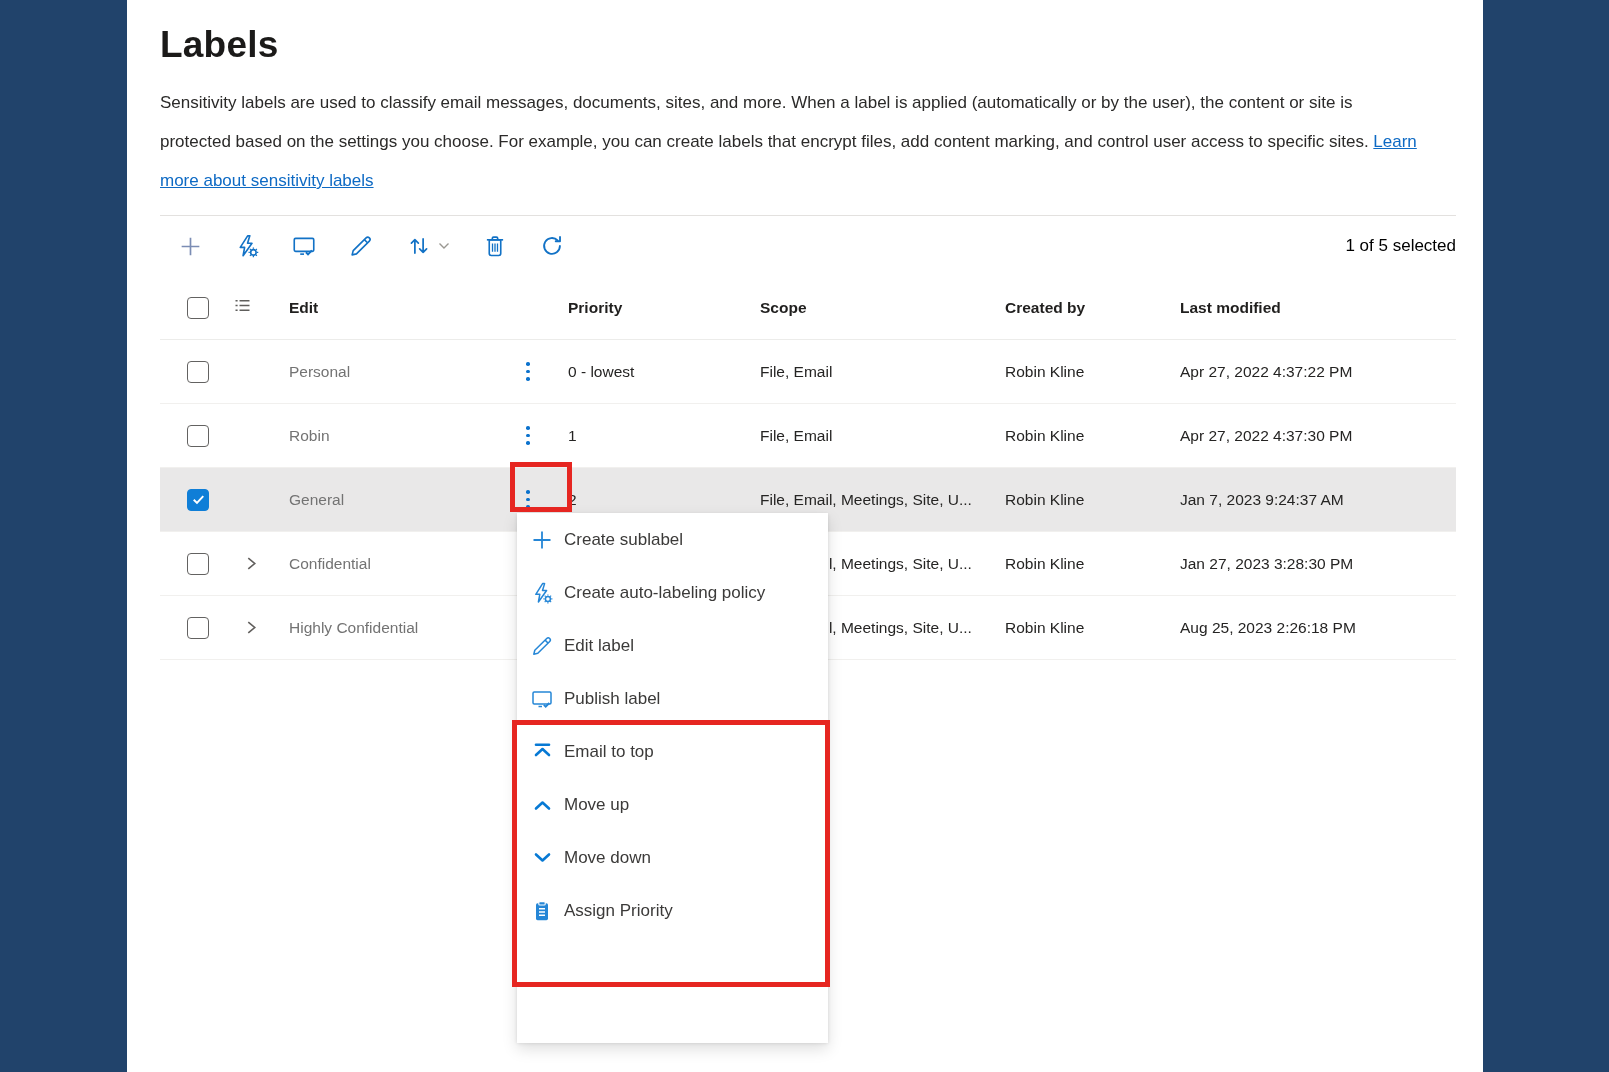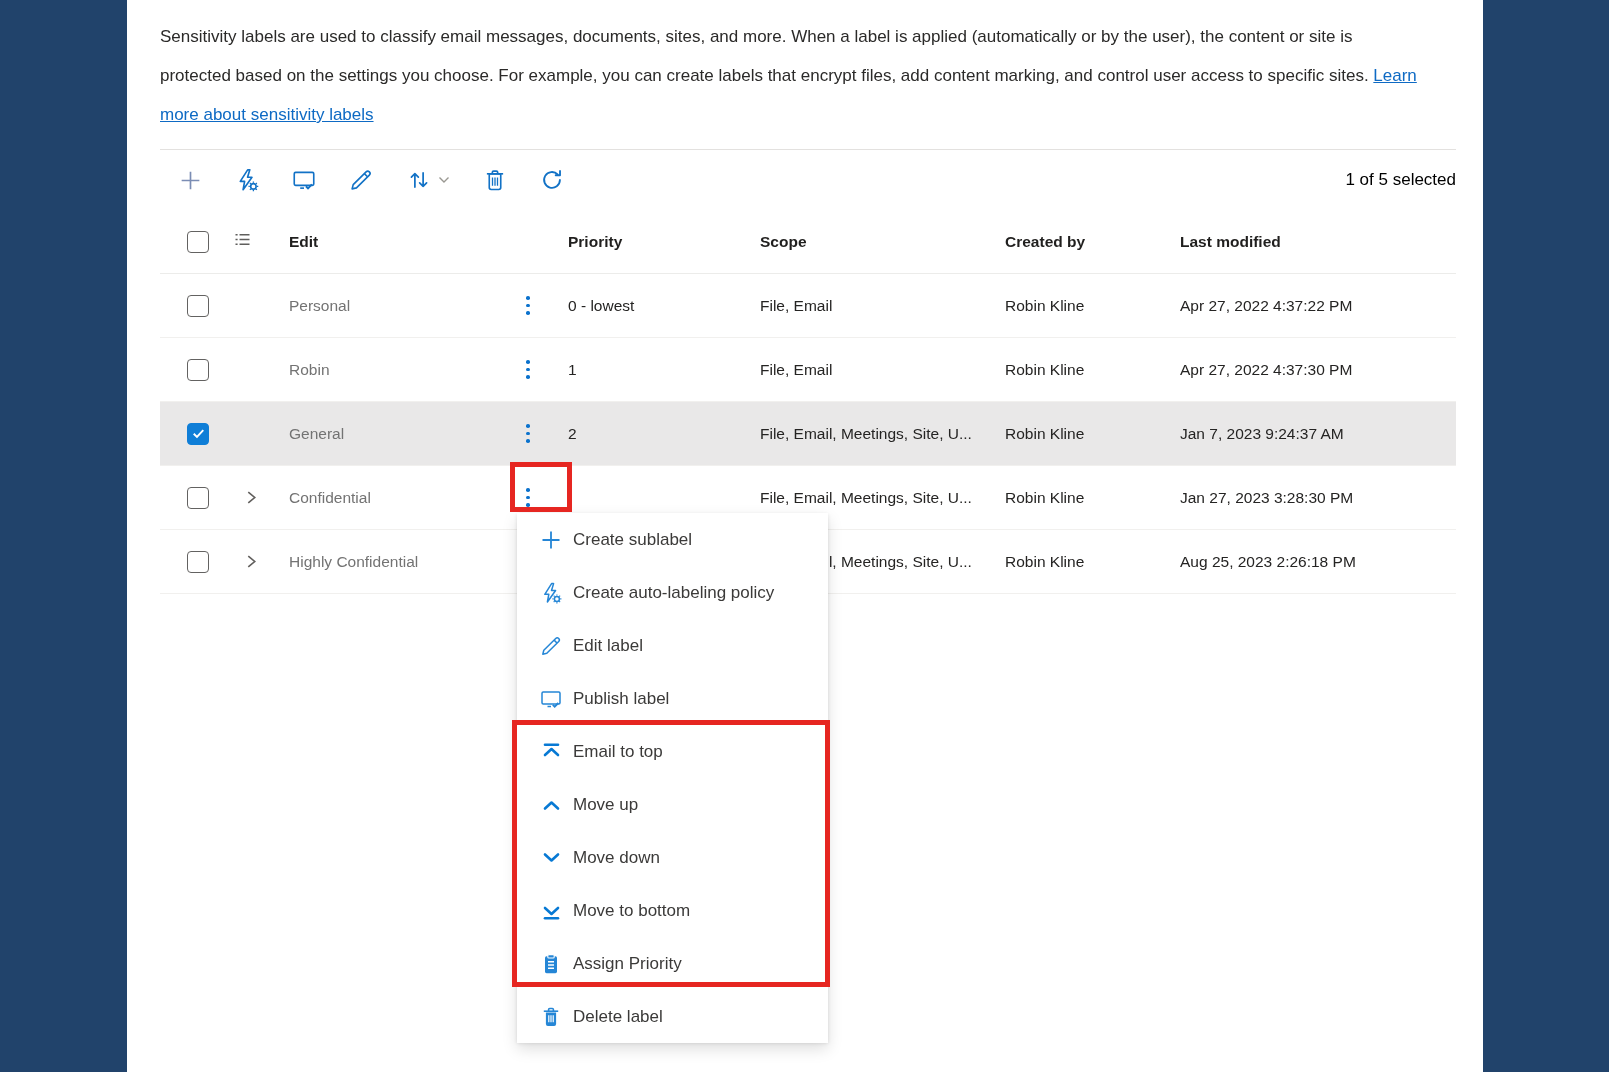--- a/index.html
+++ b/index.html
@@ -59,36 +59,37 @@
   .cell-scope, .cell-created, .cell-modified { white-space:nowrap; overflow:hidden; }
   .cell-scope { padding-right:0; }
 
   
   .context-menu {
     position:absolute; left:517px; top:513px; width:311px; height:530px;
     background:#fff; z-index:20;
     box-shadow:0 6.4px 14.4px rgba(0,0,0,.13), 0 1.2px 3.6px rgba(0,0,0,.11);
   }
   .menu-item {
-    height:53px; display:flex; align-items:center; padding-left:22px; cursor:pointer;
+    height:53px; display:flex; align-items:center; padding-left:13px; cursor:pointer;
   }
   .mi-icon { width:24px; height:24px; margin-right:10px; display:flex; align-items:center; justify-content:center; flex:0 0 24px; }
   .mi-label { font-size:17px; color:#3b3a39; white-space:nowrap; }
 
   
   .anno { position:absolute; border:5px solid #e62621; background:transparent; z-index:30; pointer-events:none; }
   .anno-more { left:510px; top:462px; width:62px; height:50px; }
   .anno-moves { left:512px; top:720px; width:318px; height:267px; }
 </style>
 </head>
 <body>
 
 <div class="stage">
   <div class="content-panel">
 
+    <h1 class="page-title">Labels</h1>
 
     <p class="page-desc"><span>Sensitivity labels are used to classify email messages, documents, sites, and more. When a label is applied (automatically or by the user), the content or site is protected based on the settings you choose. For example, you can create labels that encrypt files, add content marking, and control user access to specific sites. </span><a class="learn-link">Learn more about sensitivity labels</a></p>
 
     <div class="toolbar-divider"></div>
 
     <div class="toolbar">
       <button class="tb-btn">
         <span>
           <svg width="25" height="25" viewBox="0 0 24 24" fill="none" stroke="#7b8db4" stroke-width="1.6">
               <path d="M12 3.5v17M3.5 12h17"></path>
@@ -352,49 +353,29 @@
 
     <div class="menu-item">
       <span class="mi-icon">
         <svg width="23" height="24" viewBox="0 0 22 24" fill="none" stroke="#0779d4" stroke-width="2.6" stroke-linecap="round" stroke-linejoin="round">
           <path d="M4.5 8.5 L11 14.5 L17.5 8.5"></path>
         </svg>
       </span>
       <span class="mi-label">Move down</span>
     </div>
 
-    <div class="menu-item">
-      <span class="mi-icon">
-        <svg width="23" height="24" viewBox="0 0 22 24" fill="none" stroke="#0779d4" stroke-width="2.6" stroke-linecap="round" stroke-linejoin="round">
-          <path d="M4.5 9 L11 15 L17.5 9"></path>
-          <path d="M4.5 19.3h13"></path>
-        </svg>
-      </span>
-      <span class="mi-label">Move to bottom</span>
-    </div>
 
     <div class="menu-item">
       <span class="mi-icon">
         <svg width="24" height="24" viewBox="0 0 24 24" fill="none">
           <rect x="6" y="4.2" width="12" height="17" rx="1.6" fill="#2586d6"></rect>
           <rect x="8.8" y="2.6" width="6.4" height="3.4" rx="1.1" fill="#2586d6" stroke="#ffffff" stroke-width="1.1"></rect>
           <path d="M9 9.8h6M9 13h6M9 16.2h6" stroke="#ffffff" stroke-width="1.4"></path>
         </svg>
       </span>
       <span class="mi-label">Assign Priority</span>
     </div>
 
-    <div class="menu-item">
-      <span class="mi-icon">
-        <svg width="24" height="24" viewBox="0 0 24 24" fill="none">
-          <path d="M4.8 6.2h14.4" stroke="#2586d6" stroke-width="1.6"></path>
-          <path d="M9.6 6V4.6a1.1 1.1 0 0 1 1.1-1.1h2.6a1.1 1.1 0 0 1 1.1 1.1V6" stroke="#2586d6" stroke-width="1.6"></path>
-          <path d="M6.9 7.5h10.2V19a2 2 0 0 1-2 2H8.9a2 2 0 0 1-2-2z" fill="#2586d6"></path>
-          <path d="M9.8 10.3v7M12 10.3v7M14.2 10.3v7" stroke="#ffffff" stroke-width="1.2"></path>
-        </svg>
-      </span>
-      <span class="mi-label">Delete label</span>
-    </div>
   </div>
 
   <div class="anno anno-more"></div>
   <div class="anno anno-moves"></div>
 </div>
 
 </body></html>

